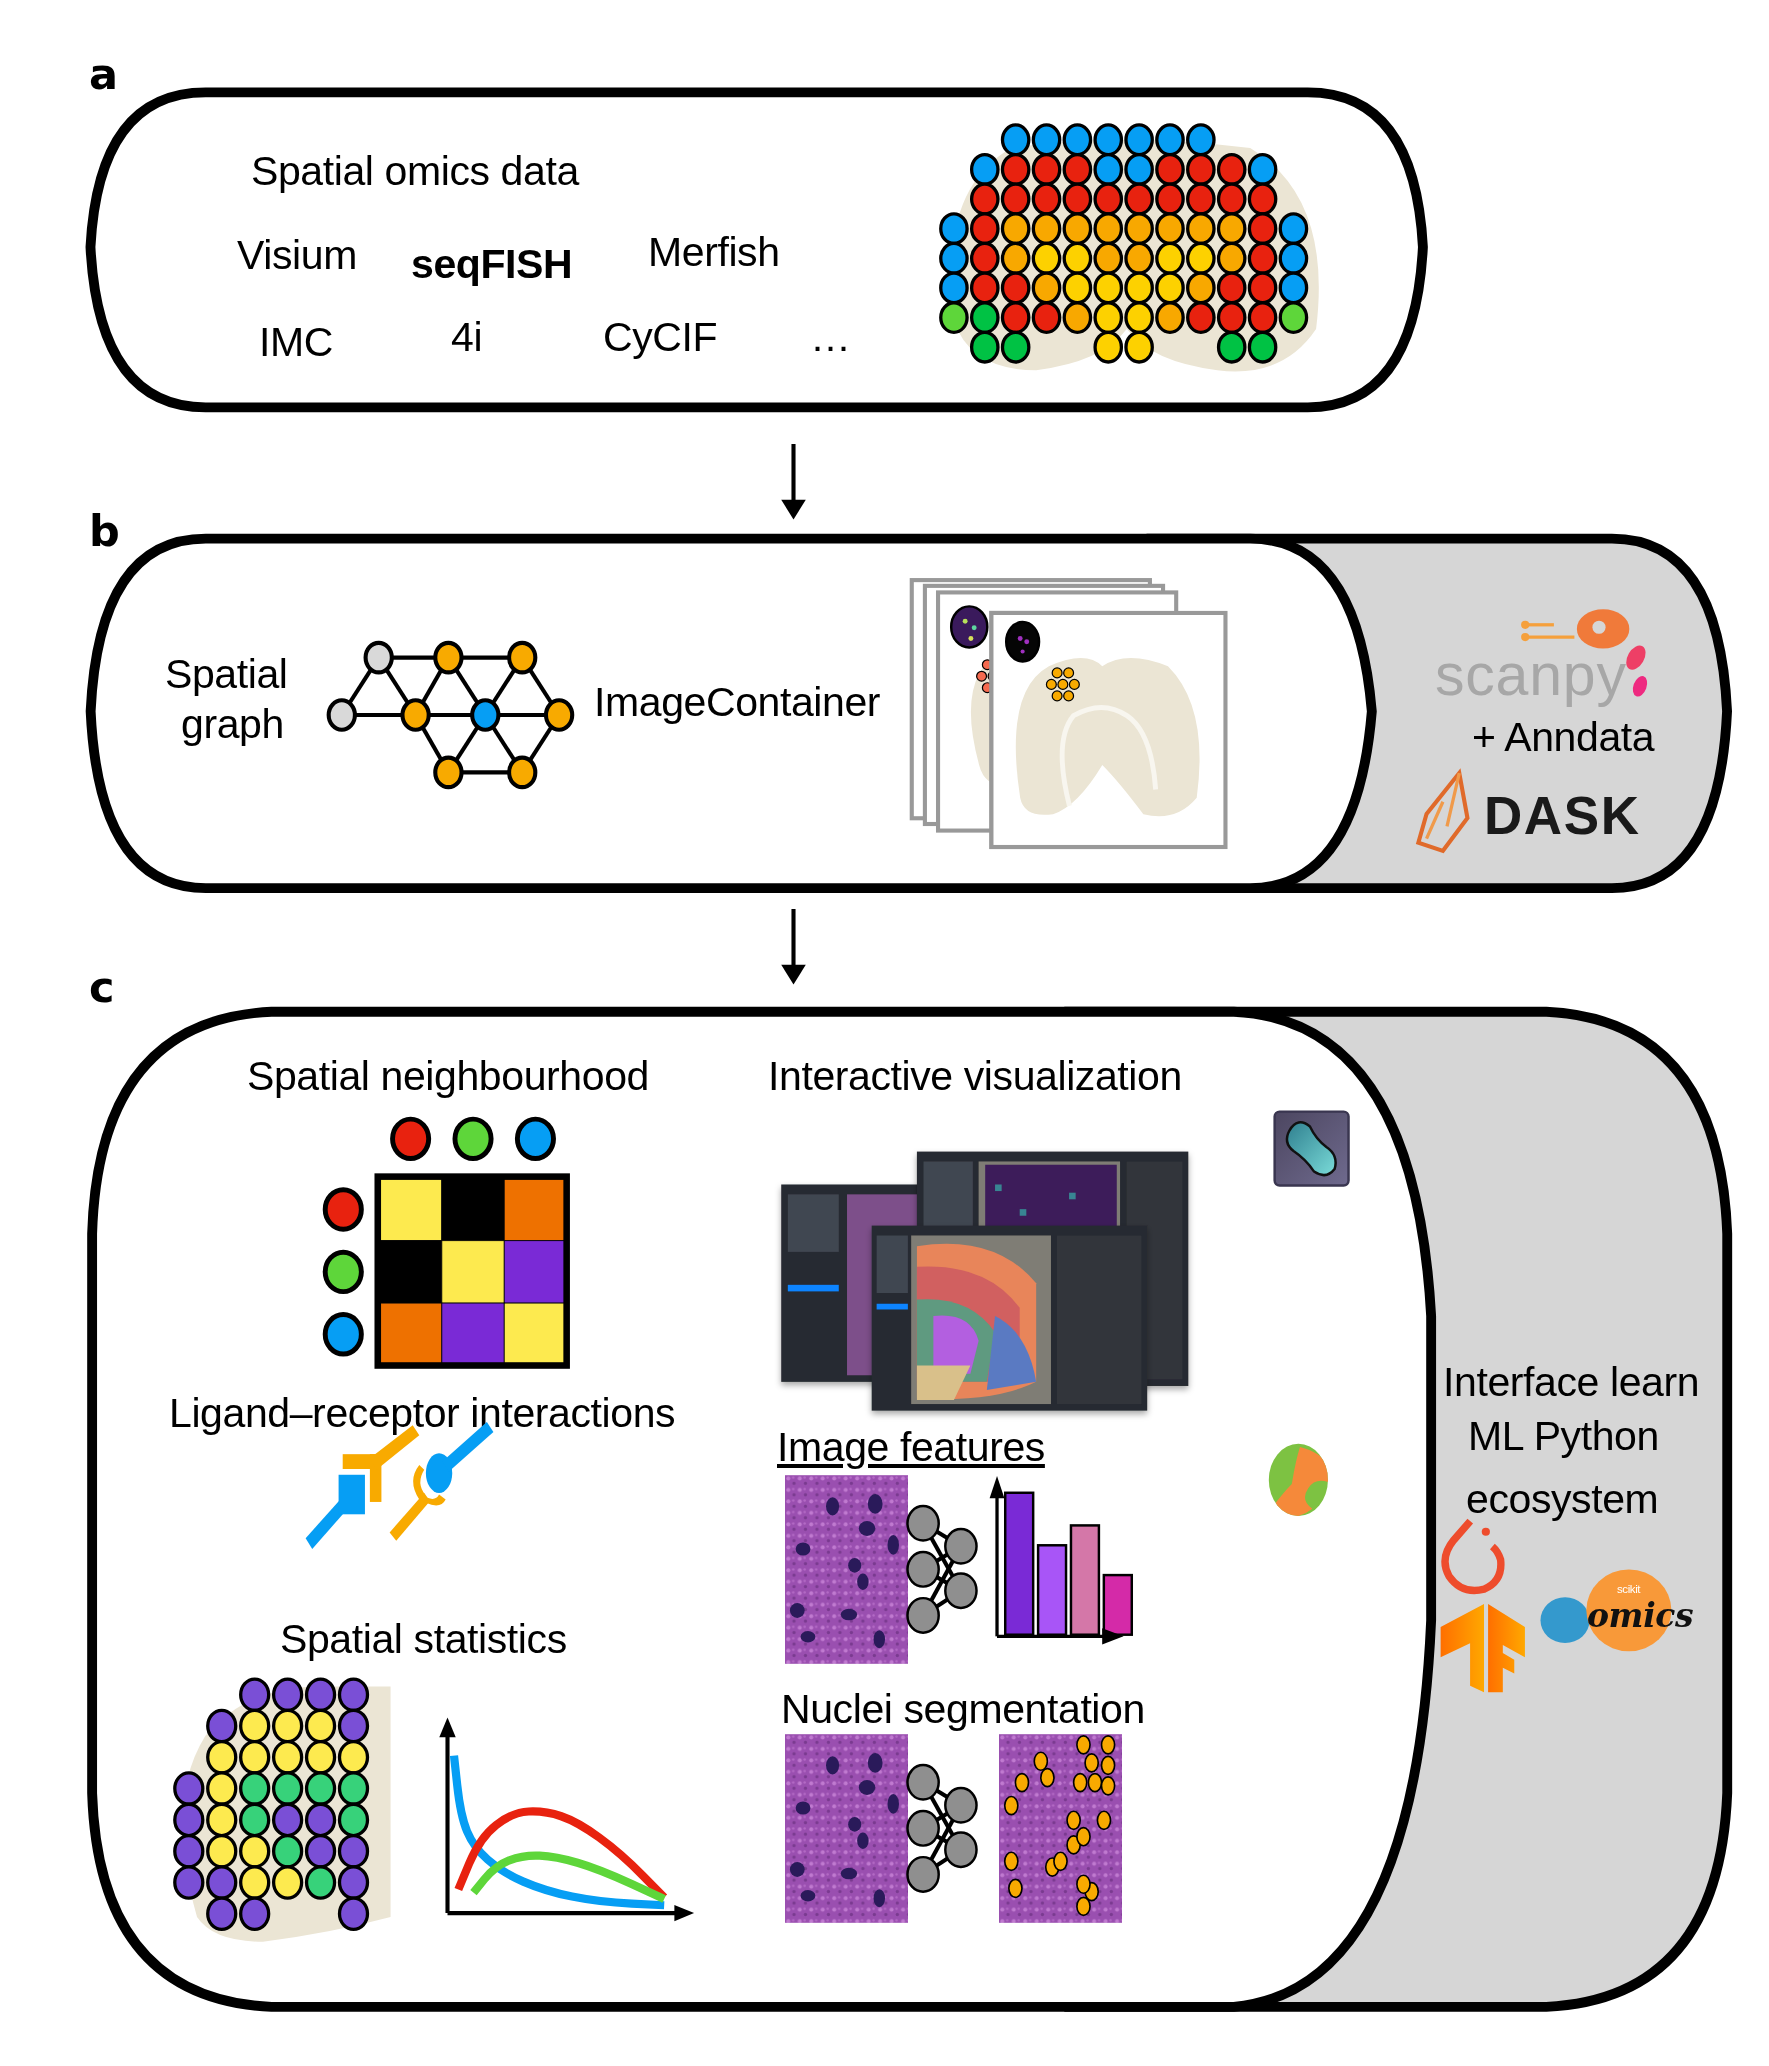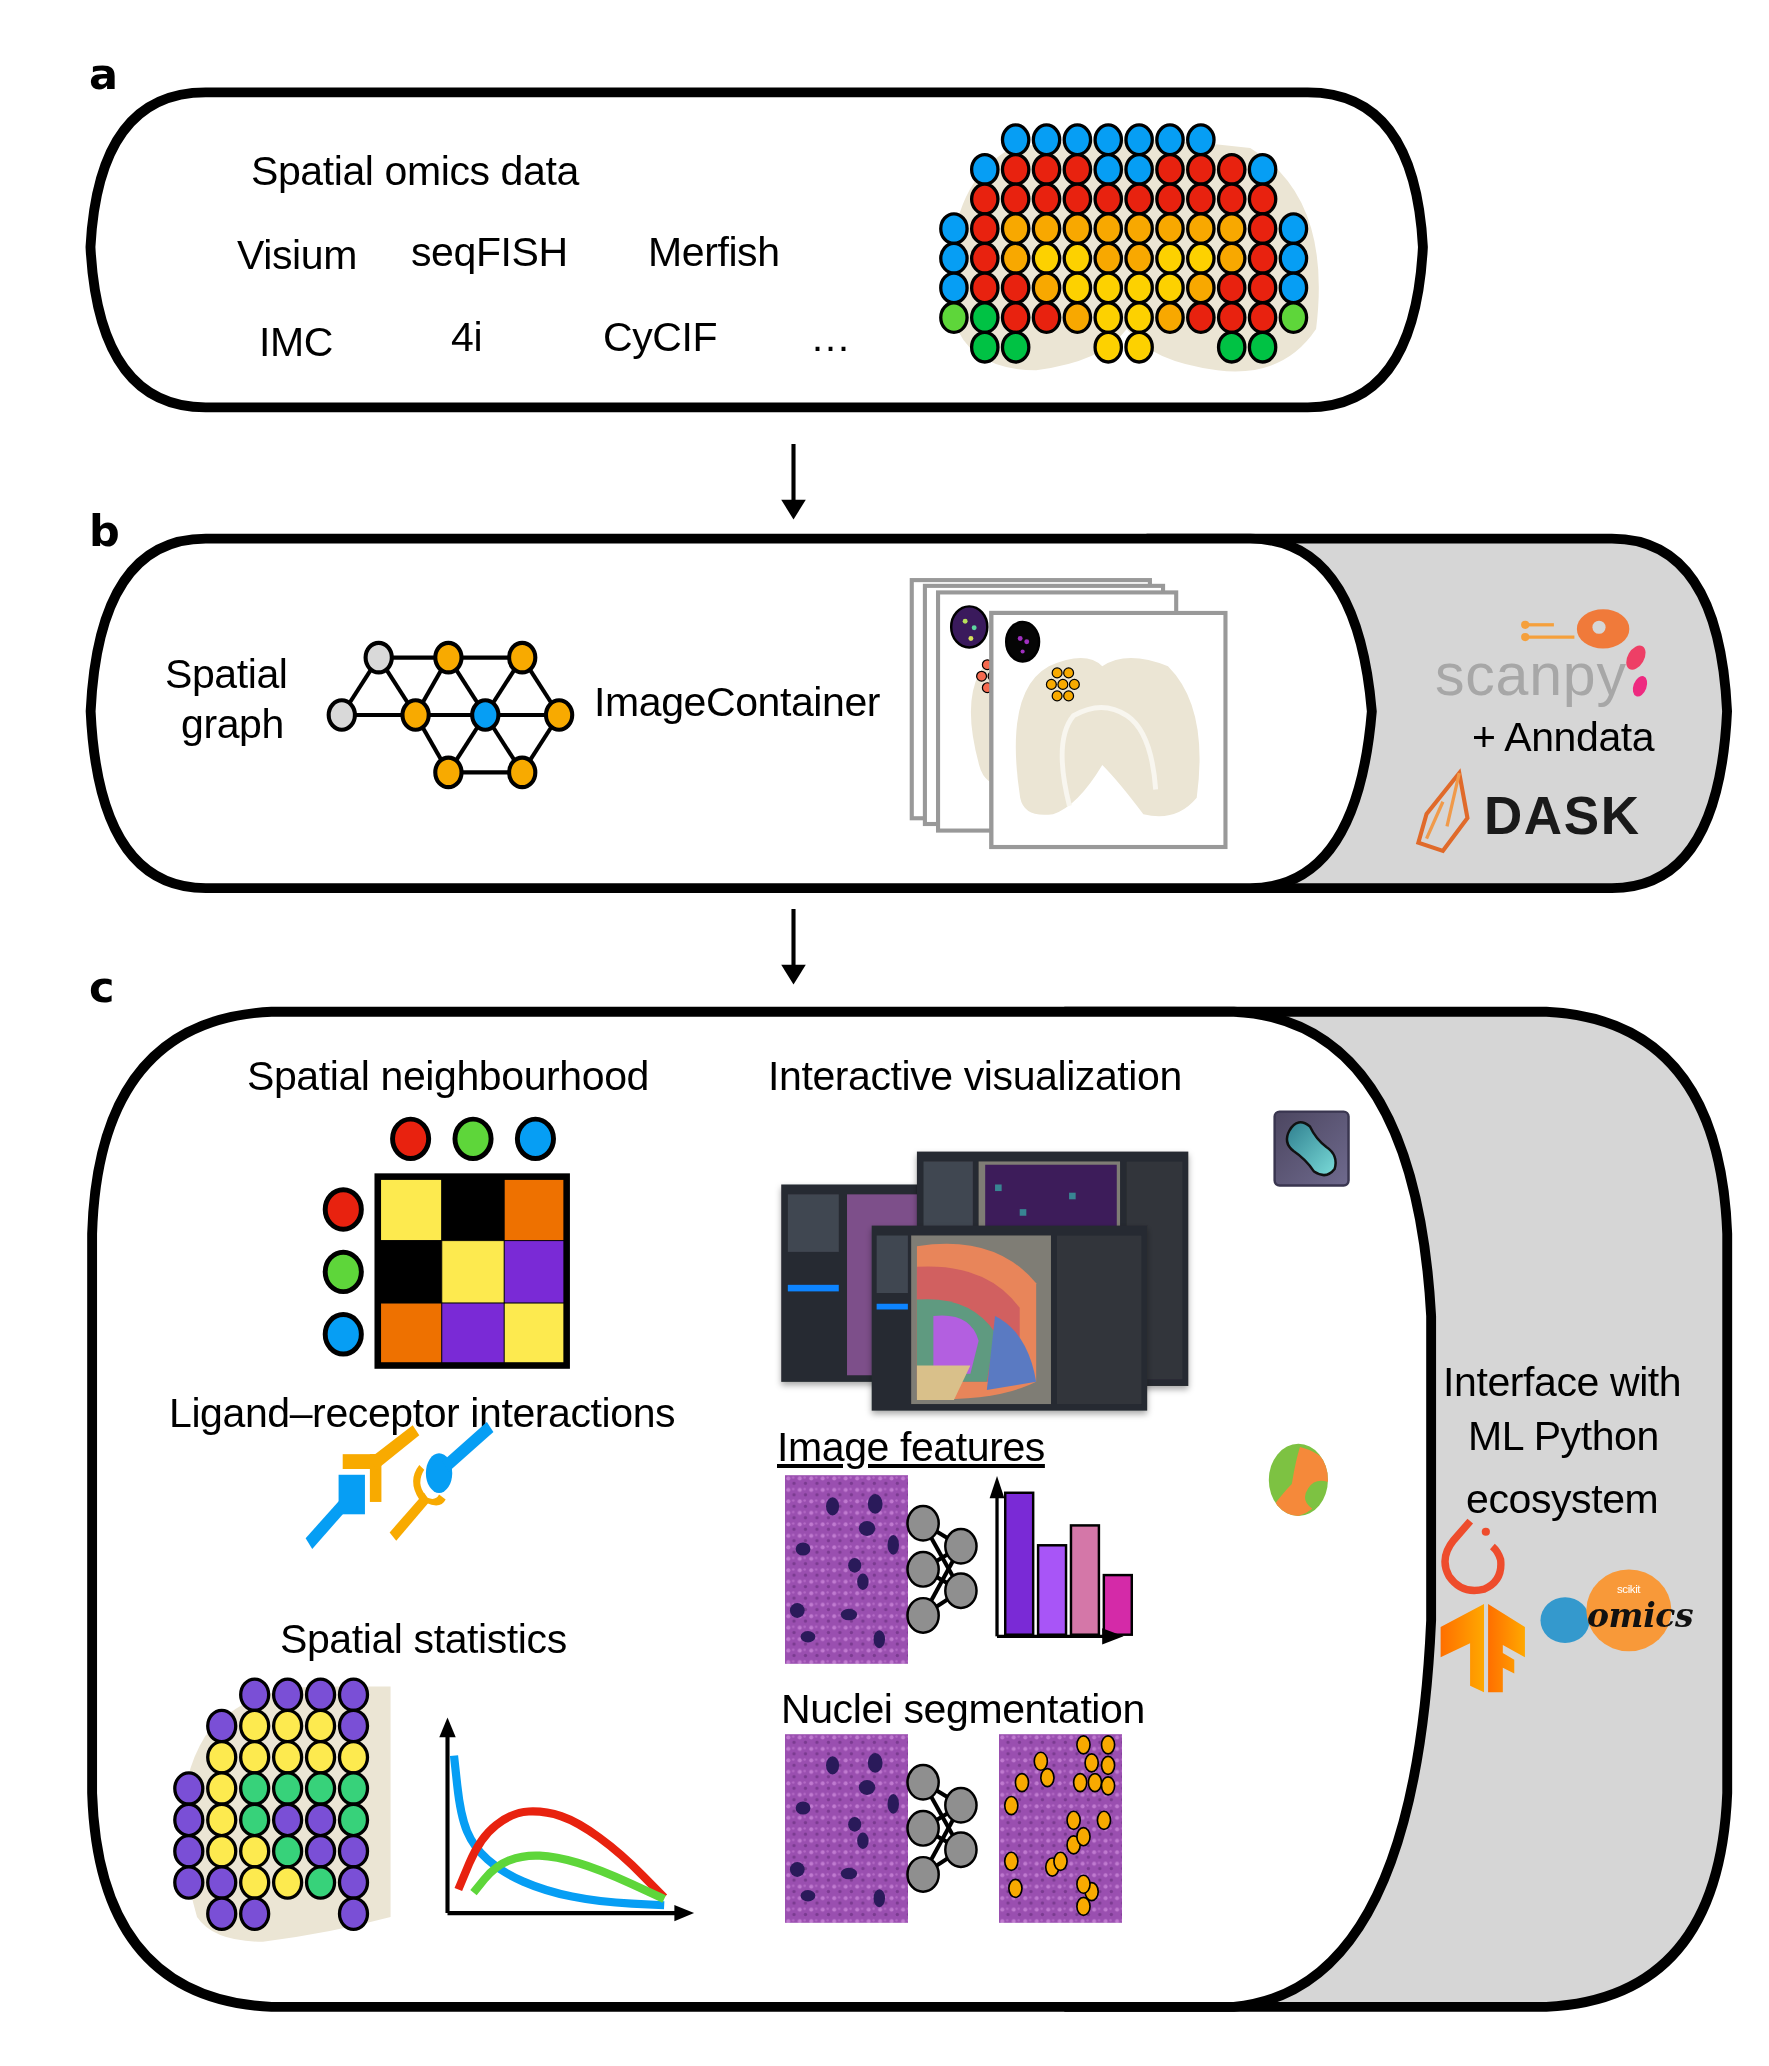--- a/index.html
+++ b/index.html
@@ -12,21 +12,21 @@
 <body>
 
 <div class="panel-letter" style="left:89px;top:49px;">a</div>
 
 <svg style="left:0;top:0;" width="1770" height="461" viewBox="0 0 2152 560">
   <path d="M 250 112 L 1590 112 Q 1720 112 1730 300 Q 1720 495 1590 495 L 250 495 Q 120 495 110 300 Q 120 112 250 112 Z" fill="#fff" stroke="#000" stroke-width="12"></path>
 </svg>
 
 <div class="txt" style="left:251px;top:148px;">Spatial omics data</div>
 <div class="txt" style="left:237px;top:232px;">Visium</div>
-<div class="txt" style="left:411px;top:229px;">seqFISH</div>
+<div class="txt" style="left:411px;top:241px;font-weight:bold;">seqFISH</div>
 <div class="txt" style="left:648px;top:229px;">Merfish</div>
 <div class="txt" style="left:259px;top:319px;">IMC</div>
 <div class="txt" style="left:451px;top:314px;">4i</div>
 <div class="txt" style="left:603px;top:314px;">CyCIF</div>
 <div class="txt" style="left:810px;top:314px;">…</div>
 
 <svg id="spot-grid-a" style="left:921px;top:115px;" width="428" height="280" viewBox="0 0 520 340">
   <path d="M 40 250 Q 20 90 110 40 Q 240 20 400 40 Q 500 100 480 260 Q 440 320 360 310 Q 280 300 250 260 Q 220 300 140 310 Q 60 310 40 250 Z" fill="#ebe5d4"></path>
   <g id="spot-grid-a-dots">
       <ellipse cx="115" cy="30" rx="16" ry="18" fill="#069ef4" stroke="#000" stroke-width="4"></ellipse>
@@ -506,21 +506,21 @@
       <ellipse cx="15" cy="155" rx="8" ry="11"></ellipse>
     <ellipse cx="65" cy="162" rx="8" ry="11"></ellipse>
       <ellipse cx="75" cy="155" rx="8" ry="11"></ellipse>
     <ellipse cx="20" cy="188" rx="8" ry="11"></ellipse>
       <ellipse cx="113" cy="192" rx="8" ry="11"></ellipse>
     <ellipse cx="103" cy="183" rx="8" ry="11"></ellipse>
       <ellipse cx="103" cy="210" rx="8" ry="11"></ellipse>
   </g>
 </svg>
 
-<div class="txt" style="left:1443px;top:1359px;">Interface with</div>
+<div class="txt" style="left:1443px;top:1359px;">Interface learn</div>
 <div class="txt" style="left:1468px;top:1413px;">ML Python</div>
 <div class="txt" style="left:1466px;top:1476px;">ecosystem</div>
 
 <svg style="left:1439px;top:1517px;" width="74" height="82" viewBox="0 0 90 100">
   <path d="M 38 5 L 18 28 Q 0 50 12 72 Q 28 95 55 88 Q 78 78 75 52 Q 72 42 65 36" fill="none" stroke="#ee4c2c" stroke-width="9"></path>
   <circle cx="57" cy="18" r="5" fill="#ee4c2c"></circle>
 </svg>
 <svg style="left:1439px;top:1604px;" width="90" height="90" viewBox="0 0 110 110">
   <defs>
       <linearGradient id="tfg" x1="0" x2="1">

